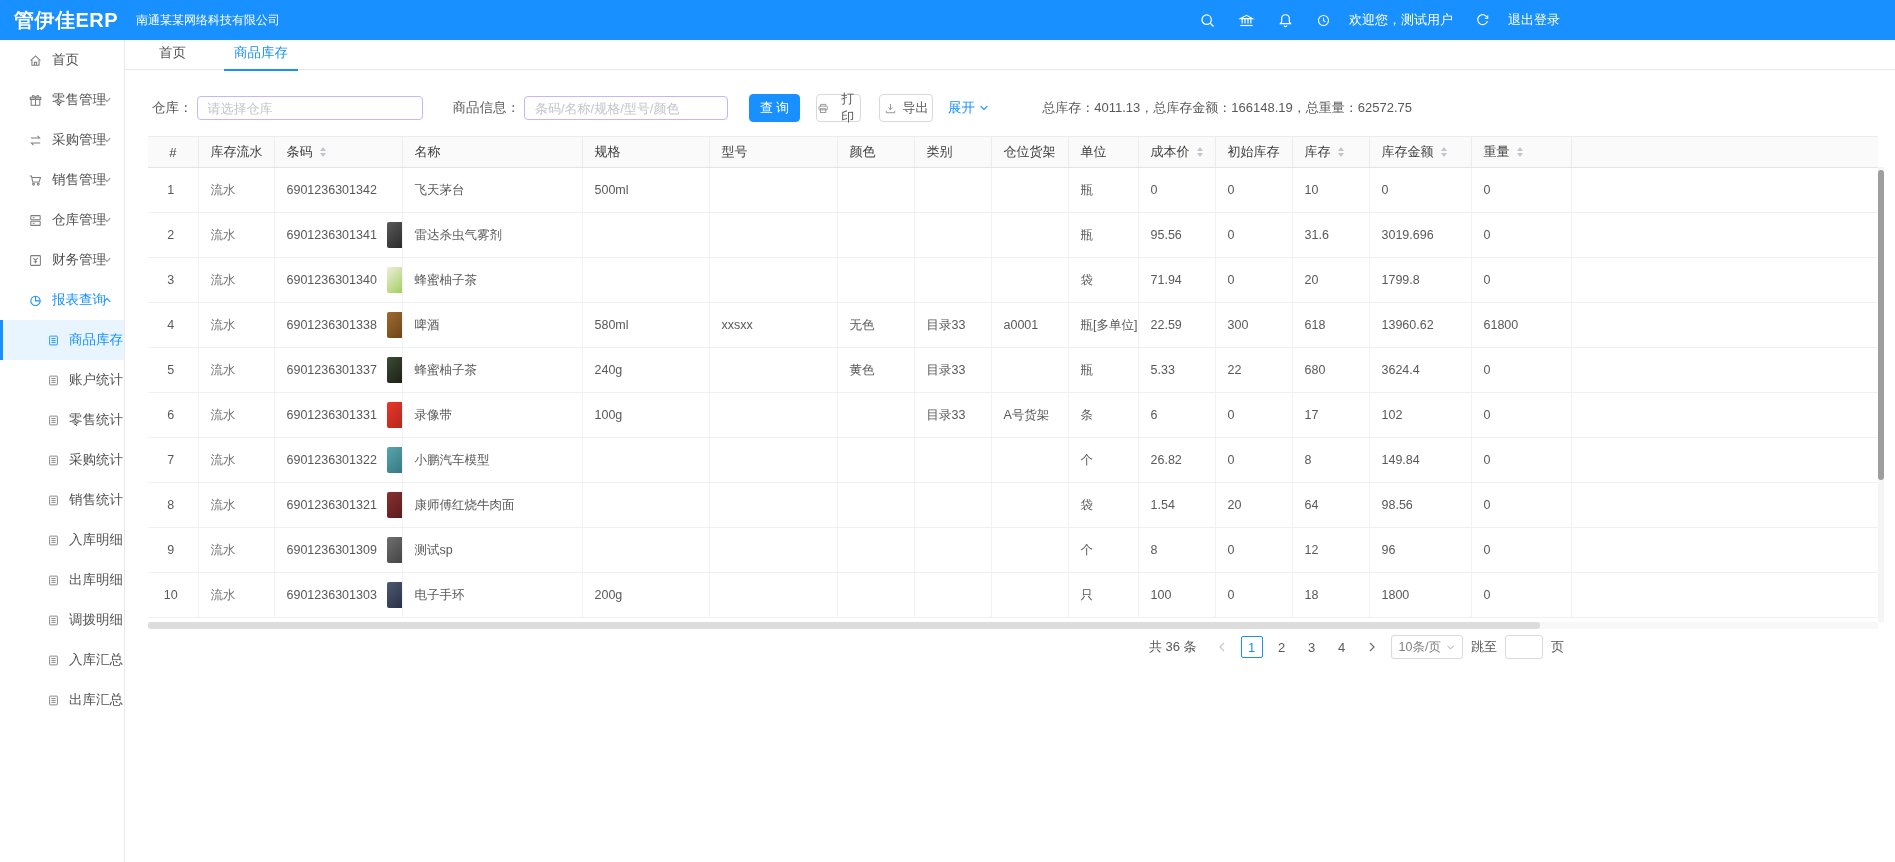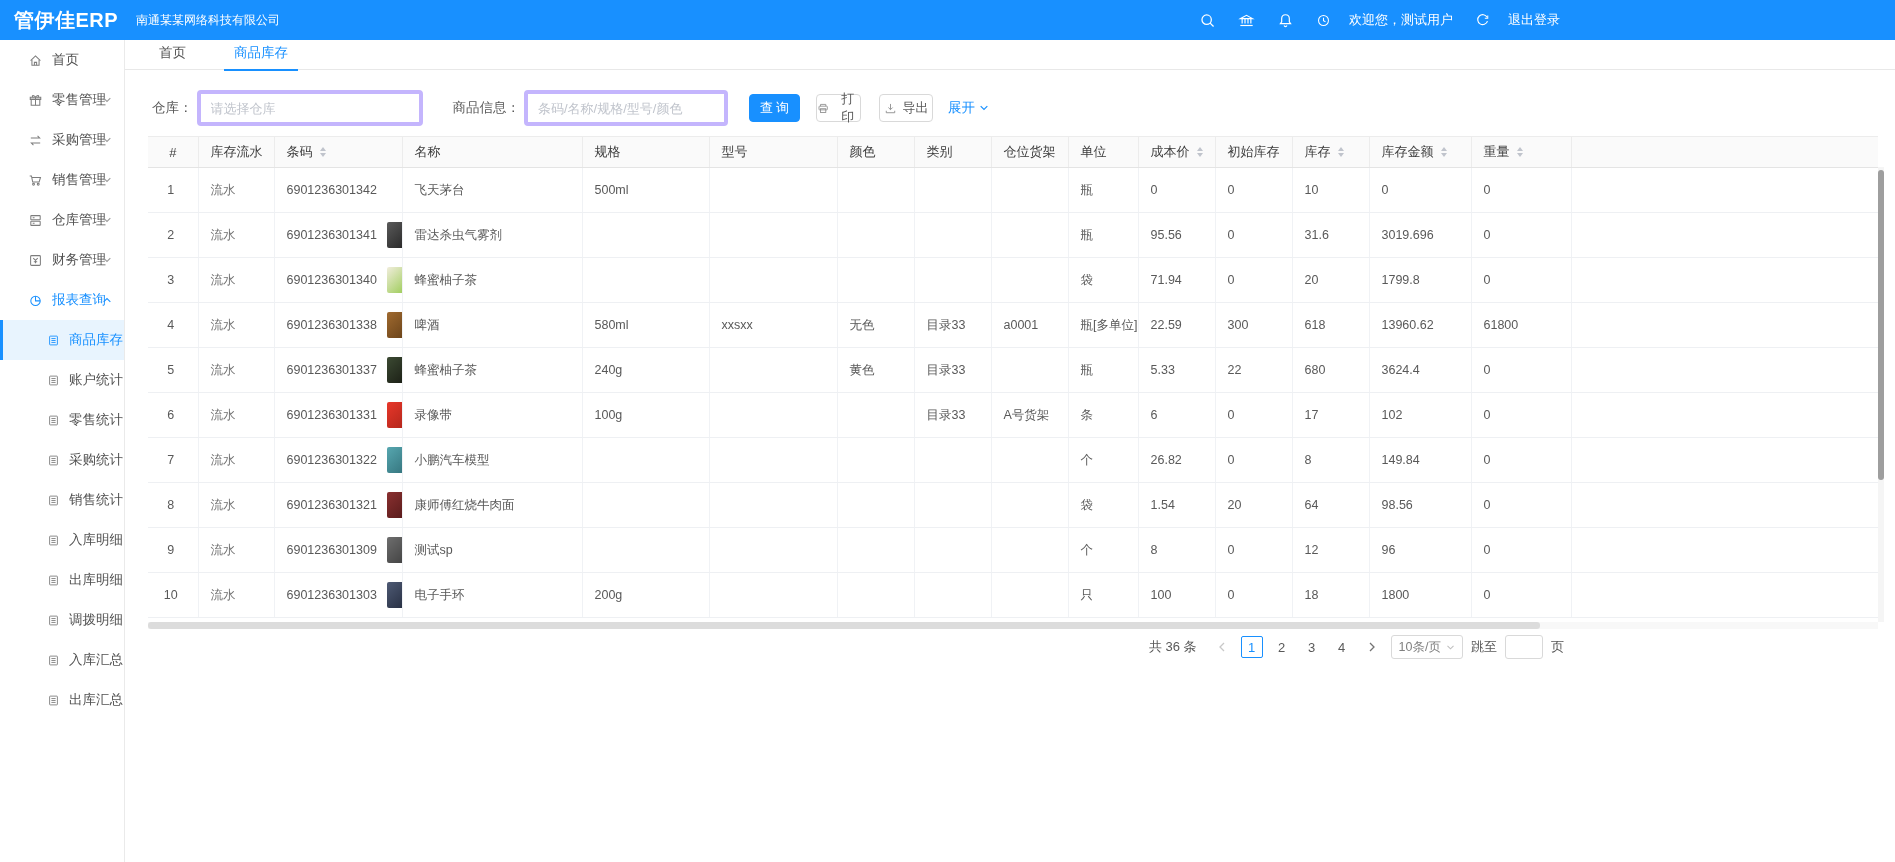--- a/index.html
+++ b/index.html
@@ -40,21 +40,21 @@
     border-bottom:1px solid #e8e8e8; display:flex; padding-left:24px; }
   .tab { height:30px; line-height:26px; padding:0 10px; margin-right:28px;
     font-size:13.5px; color:#555; cursor:pointer; position:relative; }
   .tab.active { color:#1890ff; }
   .tab.active::after { content:""; position:absolute; left:0; right:0; bottom:-1px;
     height:2px; background:#1890ff; }
   
   .filter-row { position:absolute; top:54px; left:0; right:0; height:28px;
     display:flex; align-items:center; padding-left:27px; font-size:13.5px; color:#595959; }
   .filter-row .lbl { flex:none; }
-  .inp { height:36px; border:4px solid #c4b5fd; border-radius:4px; padding:0 10px;
+  .inp { height:24px; border:1px solid #c4b5fd; border-radius:4px; padding:0 10px;
     font-size:13px; color:#595959; outline:none; font-family:inherit; }
   .inp::placeholder { color:#c0c4cc; }
   .inp.warehouse { width:226px; margin-left:4px; }
   .inp.product { width:204px; margin-left:4px; }
   .lbl.product { margin-left:30px; }
   .btn { height:28px; border-radius:4px; font-size:13px; cursor:pointer;
     display:inline-flex; align-items:center; justify-content:center; font-family:inherit; }
   .btn-primary { width:51px; margin-left:21px; background:#1890ff; border:1px solid #1890ff;
     color:#fff; letter-spacing:3px; padding-left:3px; }
   .btn-plain { background:#fff; border:1px solid #d9d9d9; color:#595959; gap:6px; }
@@ -380,20 +380,21 @@
       <span>导出</span>
     </button>
     <a class="expand">
       <span>展开</span>
       <span class="ec">
         <svg viewBox="0 0 12 12" fill="none" stroke="currentColor" stroke-width="1.4">
             <path d="M2 3.8 6 7.8l4-4"></path>
           </svg>
       </span>
     </a>
+    <div class="summary">总库存：4011.13，总库存金额：166148.19，总重量：62572.75</div>
   </div>
 
   <div class="table-wrap">
     <table id="inv-table">
       <colgroup id="inv-colgroup">
           <col style="width: 50px;">
           <col style="width: 76px;">
           <col style="width: 128px;">
           <col style="width: 180px;">
           <col style="width: 127px;">

